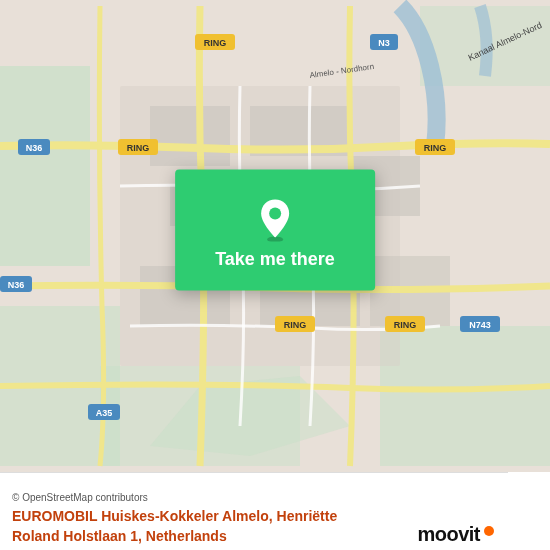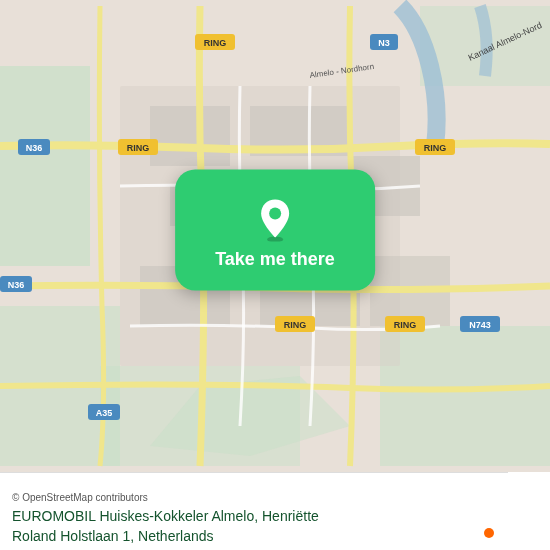--- a/index.html
+++ b/index.html
@@ -36,21 +36,21 @@
       display: flex;
       flex-direction: column;
       align-items: center;
       gap: 0;
     }
 
     #take-me-there-btn {
       background: #2ecc71;
       color: #fff;
       border: none;
-      border-radius: 20px;
+      border-radius: 4px;
       padding: 28px 40px 20px 40px;
       font-size: 18px;
       font-weight: 600;
       cursor: pointer;
       display: flex;
       flex-direction: column;
       align-items: center;
       gap: 8px;
       box-shadow: 0 4px 16px rgba(0,0,0,0.25);
       min-width: 175px;
@@ -74,22 +74,22 @@
     }
 
     #osm-credit {
       font-size: 10px;
       color: #555;
       margin-bottom: 4px;
     }
 
     #place-name {
       font-size: 14px;
-      font-weight: 400;
-      color: #14532d;
+      font-weight: 700;
+      color: #c2410c;
       line-height: 1.4;
     }
 
     #moovit-logo {
       position: absolute;
       right: 14px;
       bottom: 16px;
       display: flex;
       align-items: center;
       gap: 3px;
@@ -200,15 +200,16 @@
 </div>
 
 <div id="footer">
   <div id="osm-credit">
     <span>© OpenStreetMap contributors</span>
   </div>
   <div id="place-name">
     EUROMOBIL Huiskes-Kokkeler Almelo, Henriëtte<br>Roland Holstlaan 1, Netherlands
   </div>
   <div id="moovit-logo">
+    <span id="moovit-text">moovit</span>
       <span id="moovit-dot"></span>
   </div>
 </div>
 
 </body></html>

